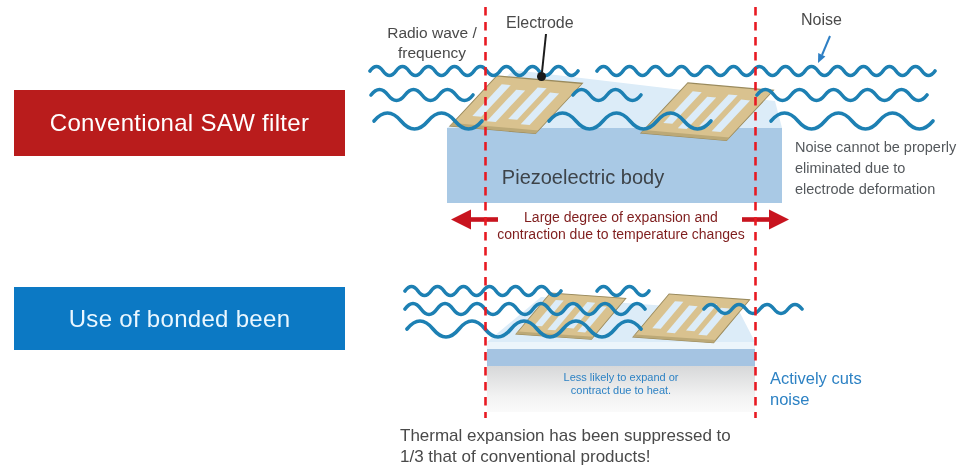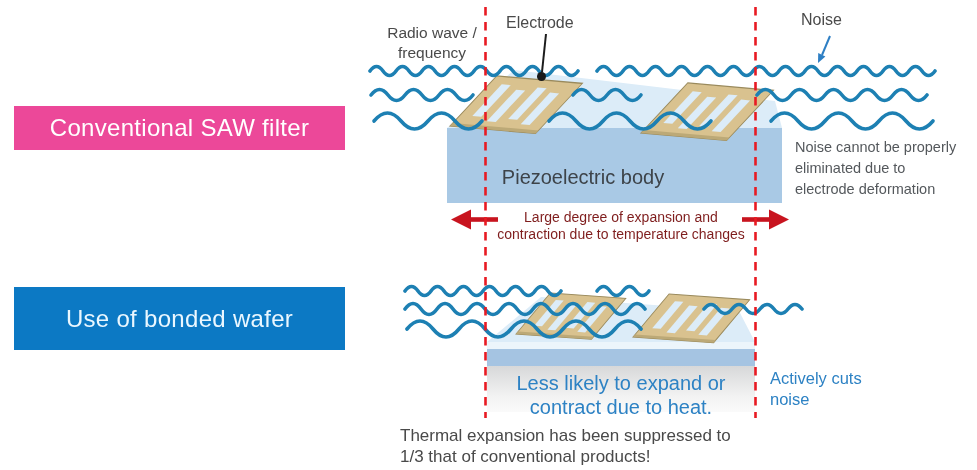--- a/index.html
+++ b/index.html
@@ -6,32 +6,32 @@
   .stage{
     position:relative;width:977px;height:470px;background:#fff;overflow:hidden;
     font-family:"Liberation Sans",sans-serif;
   }
   .stage svg{position:absolute;left:0;top:0;}
   .txt{position:absolute;color:#4a4a4a;}
   .panel-label{
     position:absolute;left:14px;width:331px;display:flex;align-items:center;justify-content:center;
     color:#ffffff;font-size:24px;letter-spacing:.3px;
   }
-  .panel-label.black{top:106px;height:44px;background:#ec4899;}
+  .panel-label.black{top:90px;height:66px;background:#b91c1c;}
   .panel-label.blue{top:287px;height:63px;background:#0c79c4;color:#eaf7ff;}
   .radio-label{left:362px;top:10px;width:140px;text-align:center;font-size:15.5px;line-height:1.32;margin-top:13px;}
   .electrode-label{left:506px;top:14px;font-size:16px;}
   .noise-label{left:801px;top:11px;font-size:16px;}
   .piezo-label{
     left:447px;top:140px;width:272px;height:75px;display:flex;align-items:center;justify-content:center;
     font-size:20px;color:#3d4349;
   }
   .expansion-note{left:487px;top:209px;width:268px;text-align:center;font-size:14px;line-height:1.2;color:#7f1d1d;}
   .noise-note{left:795px;top:137px;width:185px;font-size:14.5px;line-height:1.45;color:#54585c;}
-  .heat-note{left:487px;top:371px;width:268px;text-align:center;font-size:20px;line-height:1.22;color:#2d82c4;}
+  .heat-note{left:487px;top:371px;width:268px;text-align:center;font-size:11px;line-height:1.22;color:#2d82c4;}
   .cut-note{left:770px;top:324px;width:130px;font-size:16.5px;line-height:1.3;color:#2d82c4;margin-top:44px;}
   .caption{left:400px;top:425px;width:440px;text-align:left;font-size:17px;line-height:1.25;color:#494949;}
   .line{display:block;}
 </style>
 </head>
 <body>
 
 <div class="stage">
 
   <svg width="977" height="470" viewBox="0 0 977 470">
@@ -106,21 +106,21 @@
     <g stroke="#e81a22" stroke-width="2.6" stroke-dasharray="8.5 6.5" fill="none">
       <line x1="485.5" y1="7" x2="485.5" y2="418"></line>
       <line x1="755.5" y1="7" x2="755.5" y2="418"></line>
     </g>
   </svg>
 
   <div class="panel-label black">
     <span>Conventional SAW filter</span>
   </div>
   <div class="panel-label blue">
-    <span>Use of bonded wafer</span>
+    <span>Use of bonded been</span>
   </div>
 
   <div class="txt radio-label">
     <span class="line">Radio wave /</span>
     <span class="line">frequency</span>
   </div>
 
   <div class="txt electrode-label">
     <span>Electrode</span>
   </div>

